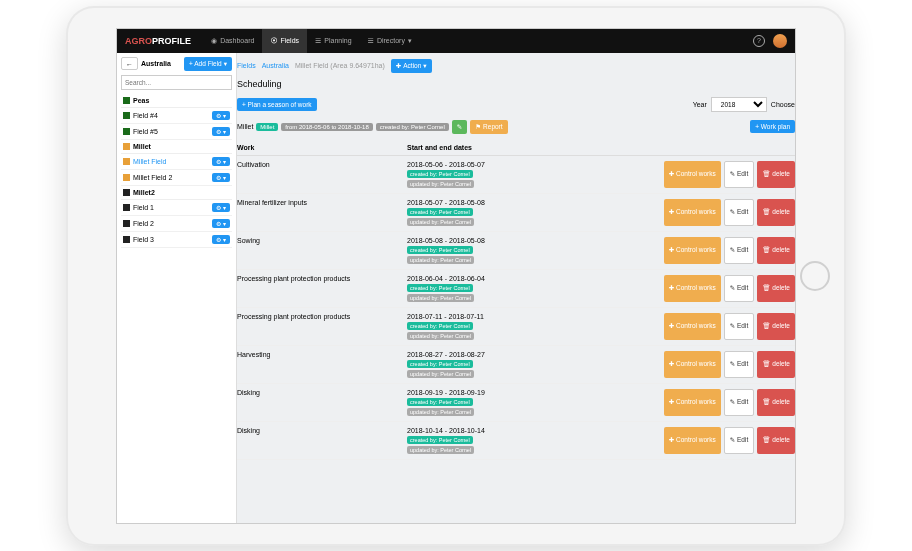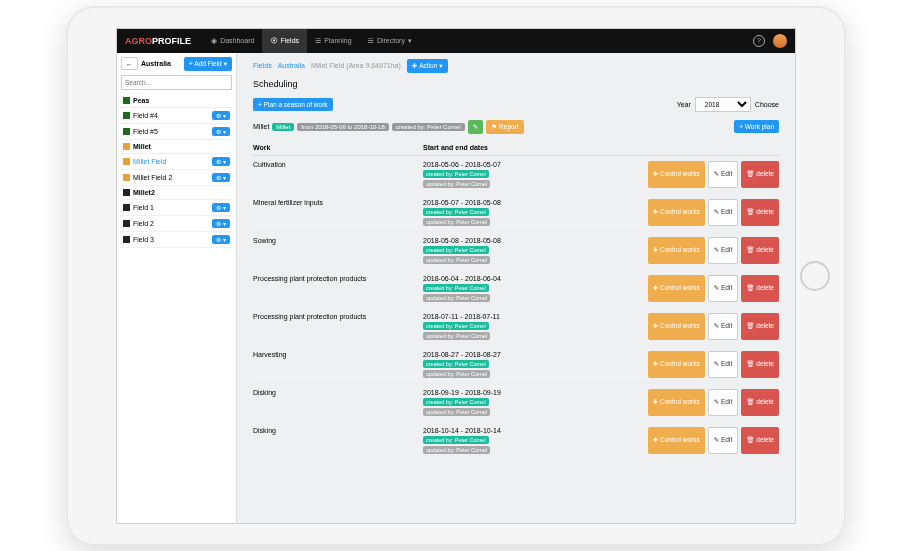--- a/index.html
+++ b/index.html
@@ -29,21 +29,21 @@
 .btn-white { background: #fff; color: #333; border: 1px solid #ccc; }
 .search { width: 100%; border: 1px solid #ccc; padding: 3px; font-size: 6.5px; margin-bottom: 4px; }
 .sb-group { font-weight: bold; padding: 3px 2px; border-bottom: 1px solid #eee; display: flex; align-items: center; gap: 3px; }
 .sb-item { display: flex; align-items: center; justify-content: space-between; padding: 3px 2px; border-bottom: 1px solid #f0f0f0; }
 .sb-item-left { display: flex; align-items: center; gap: 3px; }
 .sq { width: 7px; height: 7px; }
 .sq.g { background: #1a6b1a; }
 .sq.y { background: #e8a038; }
 .sq.k { background: #222; }
 .cog { background: #2196f3; color: #fff; border-radius: 2px; padding: 1px 4px; font-size: 6px; cursor: pointer; }
-.main { flex: 1; padding: 6px 16px; overflow: auto; }
+.main { flex: 1; padding: 6px 0; overflow: auto; }
 .crumbs { display: flex; align-items: center; gap: 6px; margin-bottom: 6px; }
 .crumb-link { color: #2196f3; }
 .crumb-muted { color: #999; }
 .h2 { font-size: 9px; margin: 6px 0 8px; }
 .toolbar { display: flex; align-items: center; margin-bottom: 8px; }
 .toolbar-right { margin-left: auto; display: flex; align-items: center; gap: 4px; }
 .select { border: 1px solid #ccc; padding: 2px 14px 2px 5px; font-size: 6.5px; background: #fff; }
 .badge-row { display: flex; align-items: center; gap: 3px; margin-bottom: 6px; }
 .tag { border-radius: 2px; padding: 1px 4px; font-size: 6px; color: #fff; }
 .tag-gray { background: #999; }

